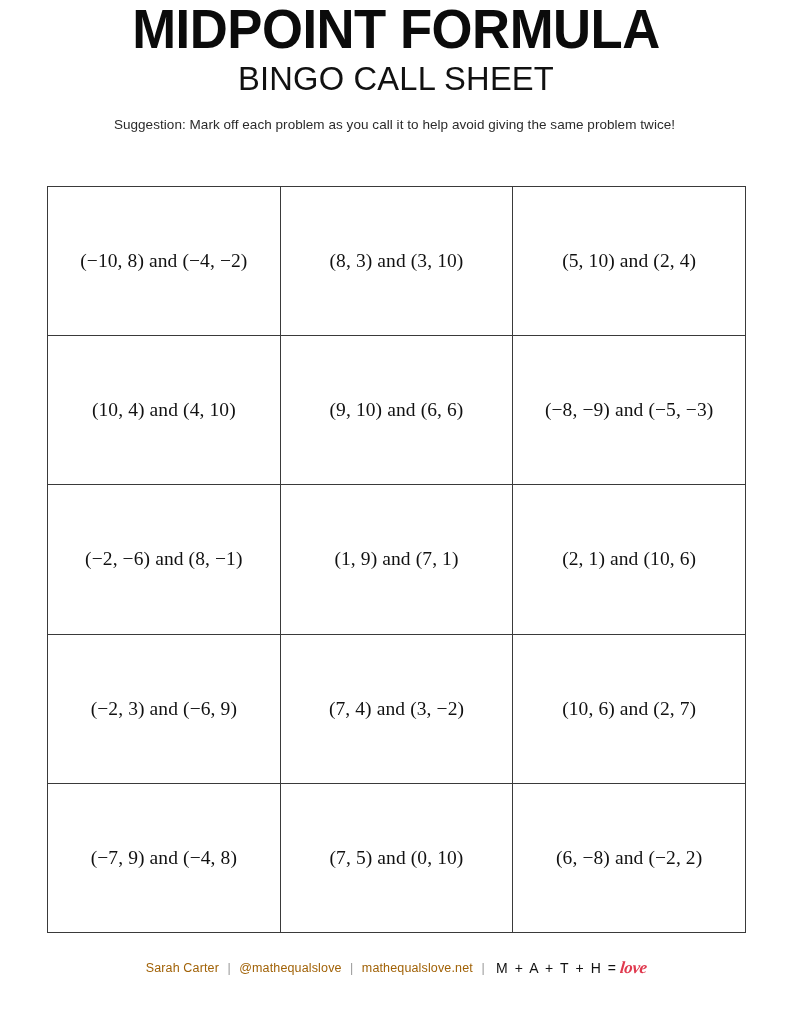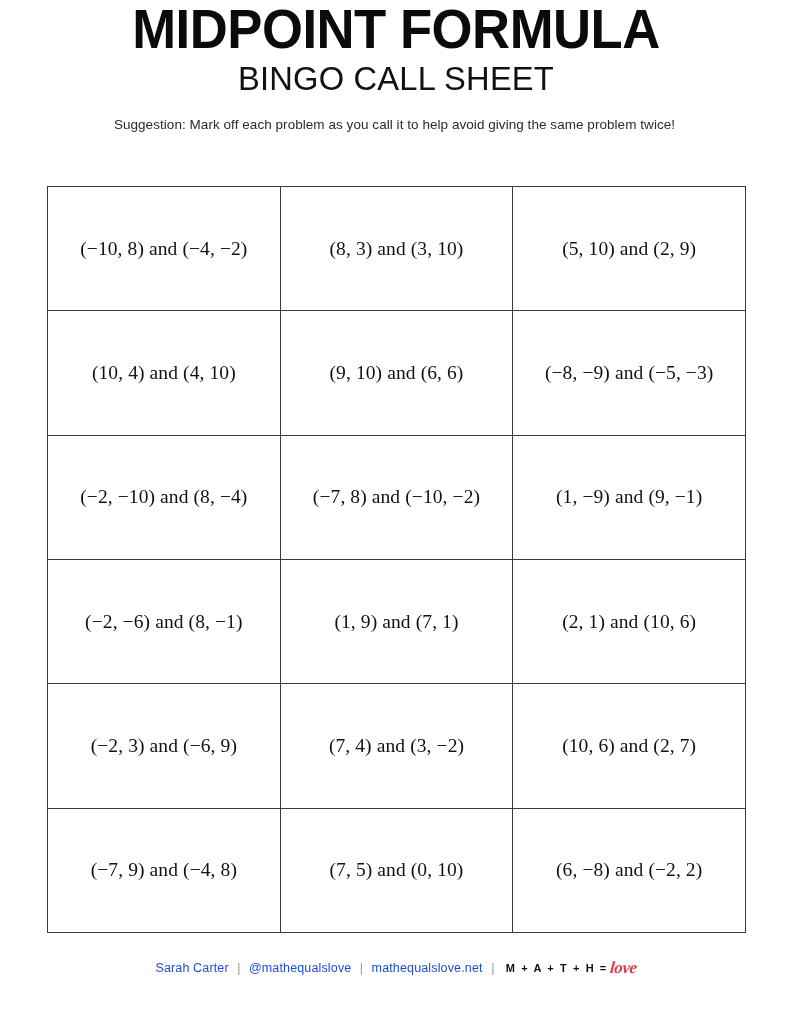--- a/index.html
+++ b/index.html
@@ -104,40 +104,40 @@
     position: absolute;
     left: 0;
     top: 958px;
     width: 792px;
     text-align: center;
     white-space: nowrap;
   }
   .footer-credit {
     font-family: "Liberation Sans", sans-serif;
     font-size: 12.5px;
-    color: #1d4ed8;
+    color: #a16207;
     letter-spacing: 0.15px;
     vertical-align: middle;
   }
   .footer-sep {
     font-family: "Liberation Sans", sans-serif;
     font-size: 12.5px;
     color: #9a9a9a;
     padding: 0 4px;
     vertical-align: middle;
   }
   .logo {
     display: inline-block;
     vertical-align: middle;
     margin-left: 3px;
   }
   .logo-eq {
     font-family: "Liberation Sans", sans-serif;
-    font-weight: bold;
-    font-size: 11px;
+    font-weight: normal;
+    font-size: 14px;
     color: #111111;
     letter-spacing: 1.6px;
     vertical-align: middle;
   }
   .logo-love {
     font-family: "Liberation Serif", "DejaVu Serif", serif;
     font-style: italic;
     font-weight: bold;
     font-size: 17px;
     color: #e0394e;
@@ -158,31 +158,26 @@
     <h2 class="subtitle">BINGO CALL SHEET</h2>
     <p class="suggestion">Suggestion: Mark off each problem as you call it to help avoid giving the same problem twice!</p>
   </div>
 
   <div class="table-wrap">
     <table class="calls">
       <tbody id="calls-body">
           <tr>
             <td><span class="math"><span>(−10, 8)</span> <span class="op">and</span> <span>(−4, −2)</span></span></td>
             <td><span class="math"><span>(8, 3)</span> <span class="op">and</span> <span>(3, 10)</span></span></td>
-            <td><span class="math"><span>(5, 10)</span> <span class="op">and</span> <span>(2, 9)</span></span></td>
+            <td><span class="math"><span>(5, 10)</span> <span class="op">and</span> <span>(2, 4)</span></span></td>
           </tr>
           <tr>
             <td><span class="math"><span>(10, 4)</span> <span class="op">and</span> <span>(4, 10)</span></span></td>
             <td><span class="math"><span>(9, 10)</span> <span class="op">and</span> <span>(6, 6)</span></span></td>
             <td><span class="math"><span>(−8, −9)</span> <span class="op">and</span> <span>(−5, −3)</span></span></td>
-          </tr>
-          <tr>
-            <td><span class="math"><span>(−2, −10)</span> <span class="op">and</span> <span>(8, −4)</span></span></td>
-            <td><span class="math"><span>(−7, 8)</span> <span class="op">and</span> <span>(−10, −2)</span></span></td>
-            <td><span class="math"><span>(1, −9)</span> <span class="op">and</span> <span>(9, −1)</span></span></td>
           </tr>
           <tr>
             <td><span class="math"><span>(−2, −6)</span> <span class="op">and</span> <span>(8, −1)</span></span></td>
             <td><span class="math"><span>(1, 9)</span> <span class="op">and</span> <span>(7, 1)</span></span></td>
             <td><span class="math"><span>(2, 1)</span> <span class="op">and</span> <span>(10, 6)</span></span></td>
           </tr>
           <tr>
             <td><span class="math"><span>(−2, 3)</span> <span class="op">and</span> <span>(−6, 9)</span></span></td>
             <td><span class="math"><span>(7, 4)</span> <span class="op">and</span> <span>(3, −2)</span></span></td>
             <td><span class="math"><span>(10, 6)</span> <span class="op">and</span> <span>(2, 7)</span></span></td>

